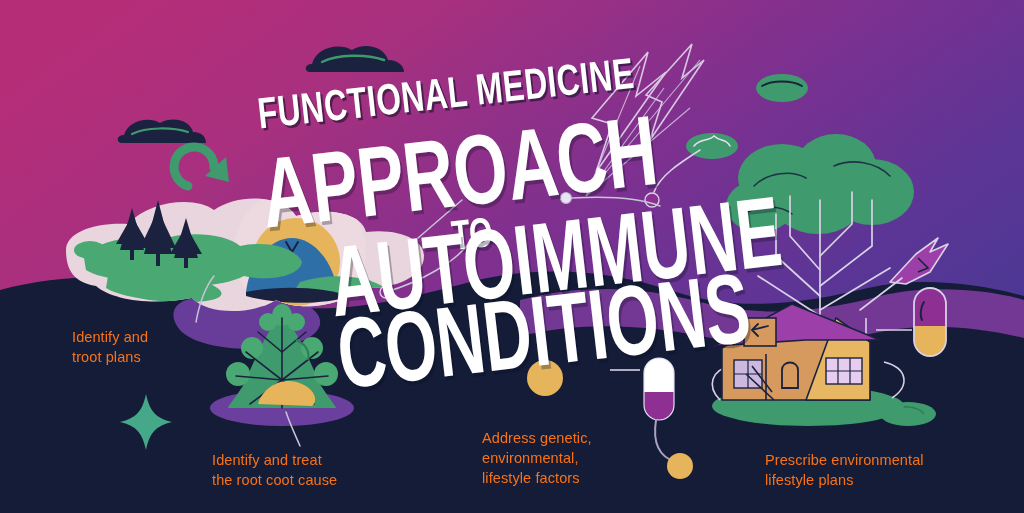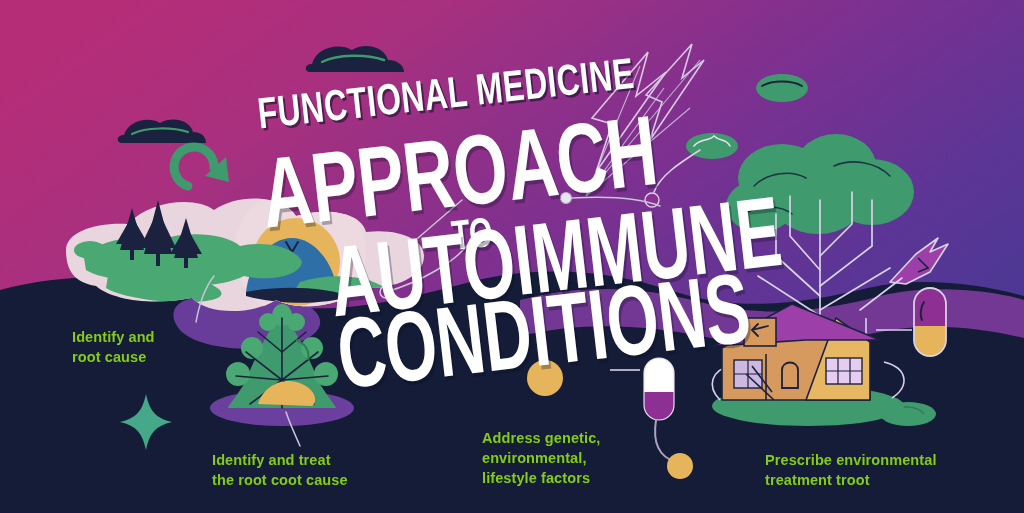--- a/index.html
+++ b/index.html
@@ -58,23 +58,23 @@
     transform:rotate(-6.6deg) scaleY(1.34) scaleX(0.90);
   }
   .t-cond {
     left:338px; top:312px;
     font-size:74px;
     transform:rotate(-6.6deg) scaleY(1.34) scaleX(0.90);
   }
   
   .cap {
     position:absolute;
-    color:#84cc16;
+    color:#f97316;
     font-family:"Liberation Sans", sans-serif;
-    font-weight:700;
+    font-weight:400;
     font-size:14.5px;
     line-height:1.38;
     letter-spacing:0.1px;
   }
   .cap span { display:block; }
   #cap-1 { left:72px;  top:327px; }
   #cap-2 { left:212px; top:450px; }
   #cap-3 { left:482px; top:428px; }
   #cap-4 { left:765px; top:450px; }
 </style>
@@ -338,32 +338,32 @@
   <div class="title-wrap">
     <div class="tline t-ribbon">FUNCTIONAL MEDICINE</div>
     <div class="tline t-approach">APPROACH</div>
     <div class="tline t-to">TO</div>
     <div class="tline t-auto">AUTOIMMUNE</div>
     <div class="tline t-cond">CONDITIONS</div>
   </div>
 
   <div class="cap" id="cap-1">
     <span>Identify and</span>
-    <span>root cause</span>
+    <span>troot plans</span>
   </div>
 
   <div class="cap" id="cap-2">
     <span>Identify and treat</span>
     <span>the root coot cause</span>
   </div>
 
   <div class="cap" id="cap-3">
     <span>Address genetic,</span>
     <span>environmental,</span>
     <span>lifestyle factors</span>
   </div>
 
   <div class="cap" id="cap-4">
     <span>Prescribe environmental</span>
-    <span>treatment troot</span>
+    <span>lifestyle plans</span>
   </div>
 
 </div>
 
 </body></html>

